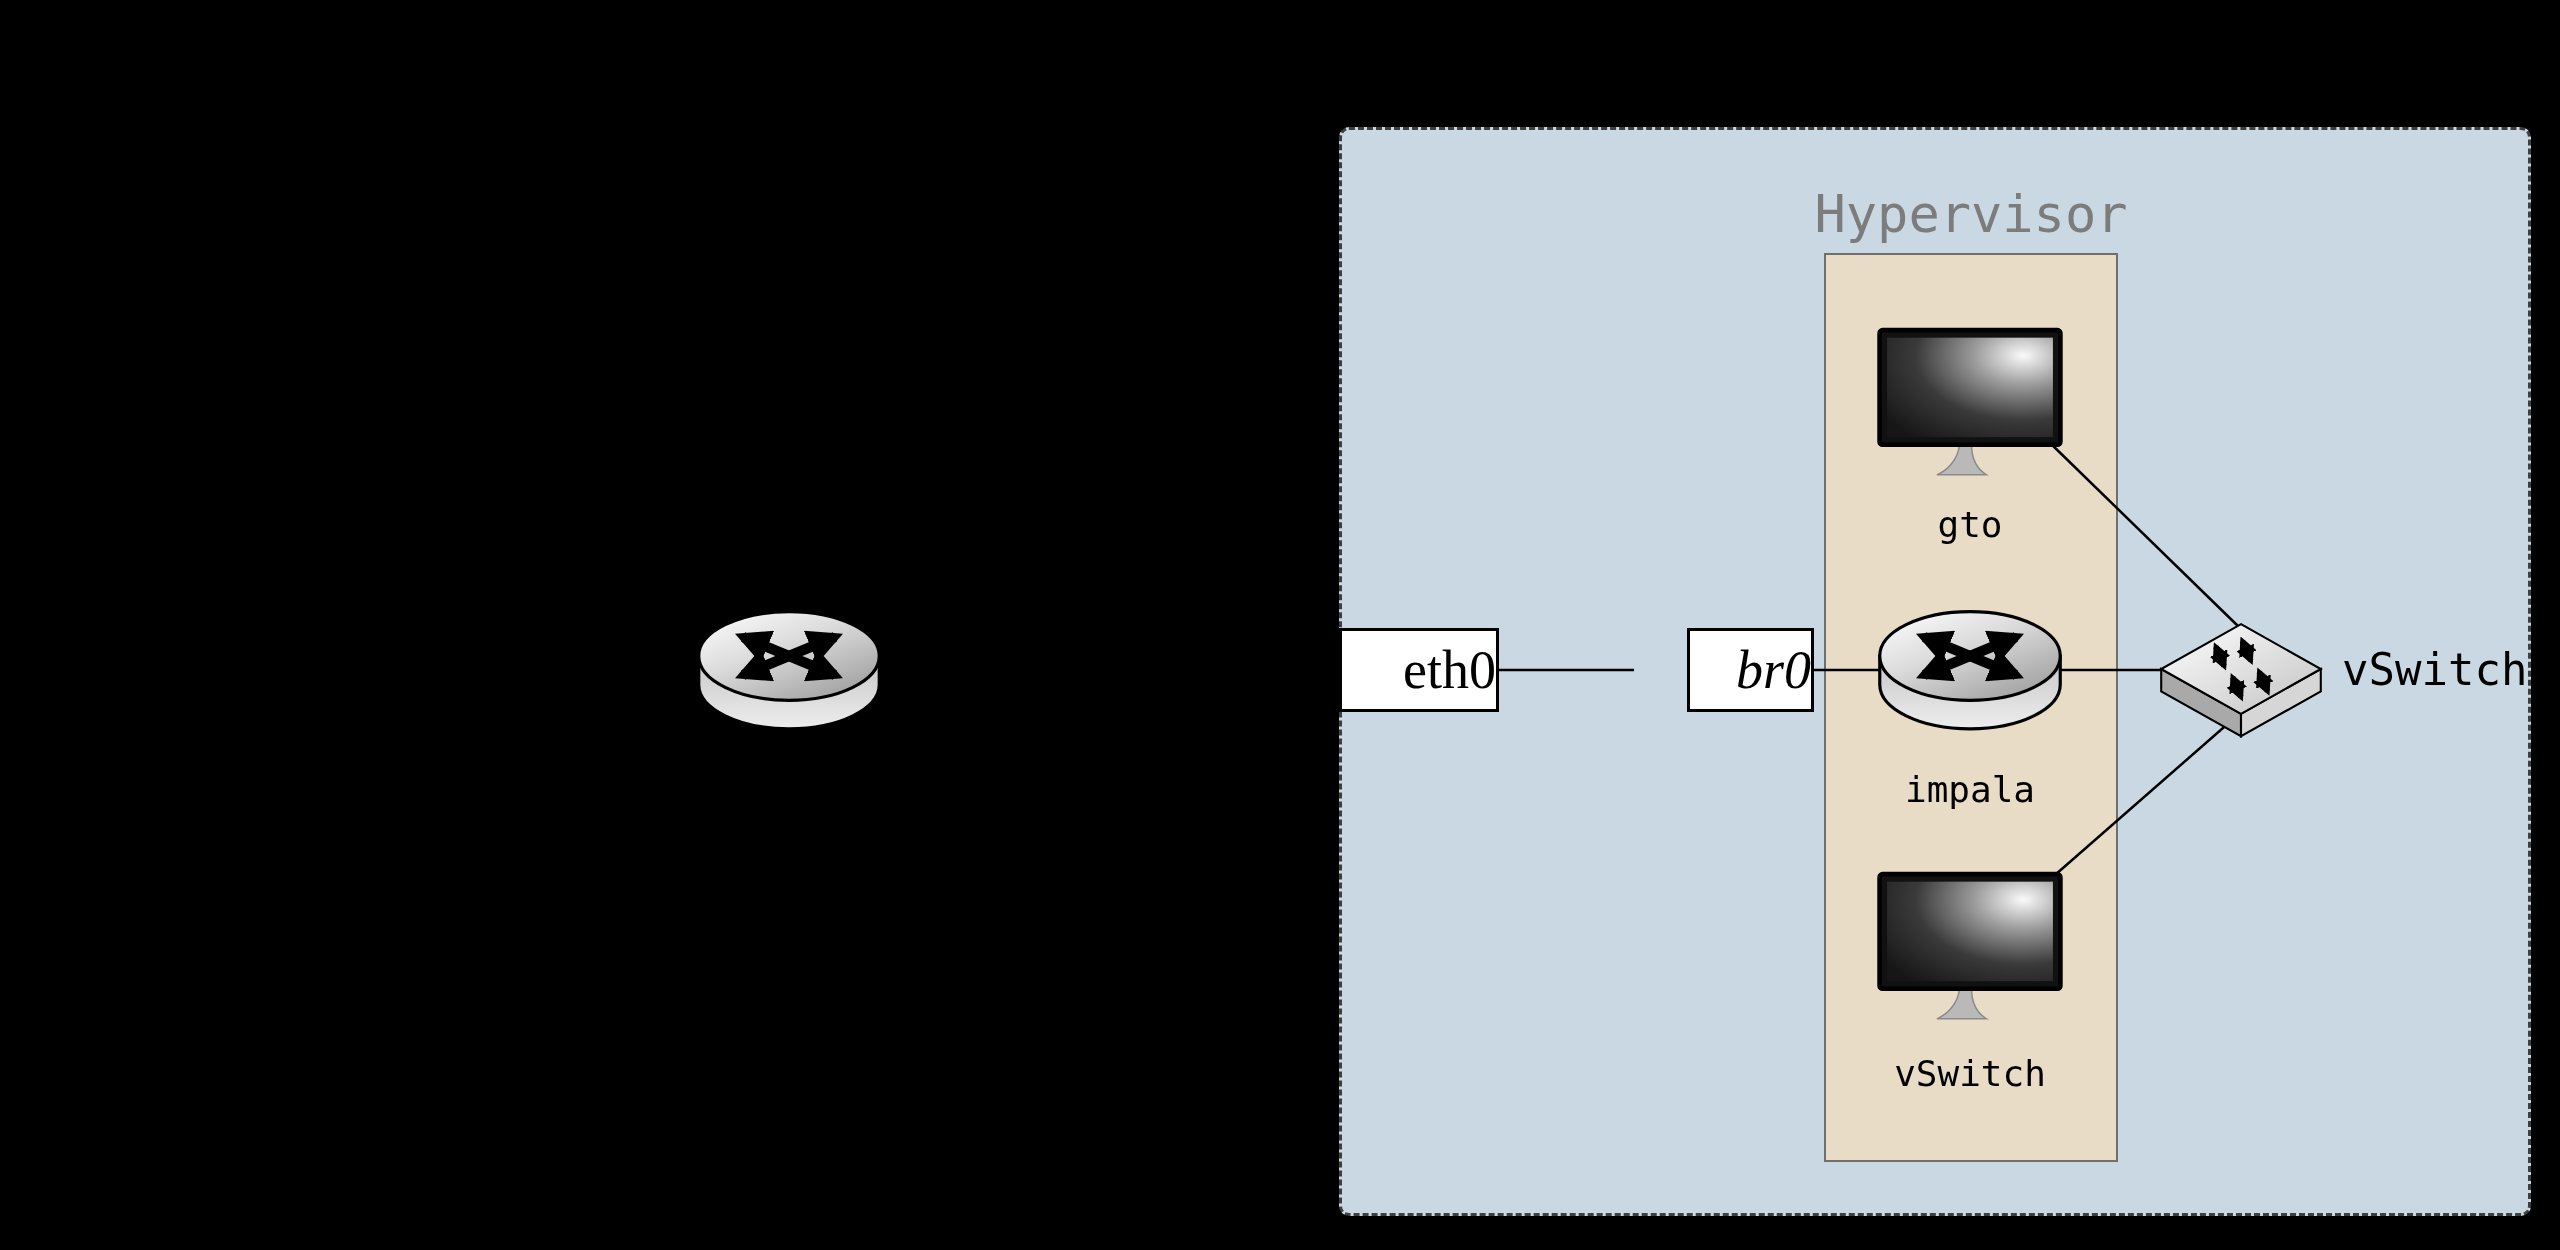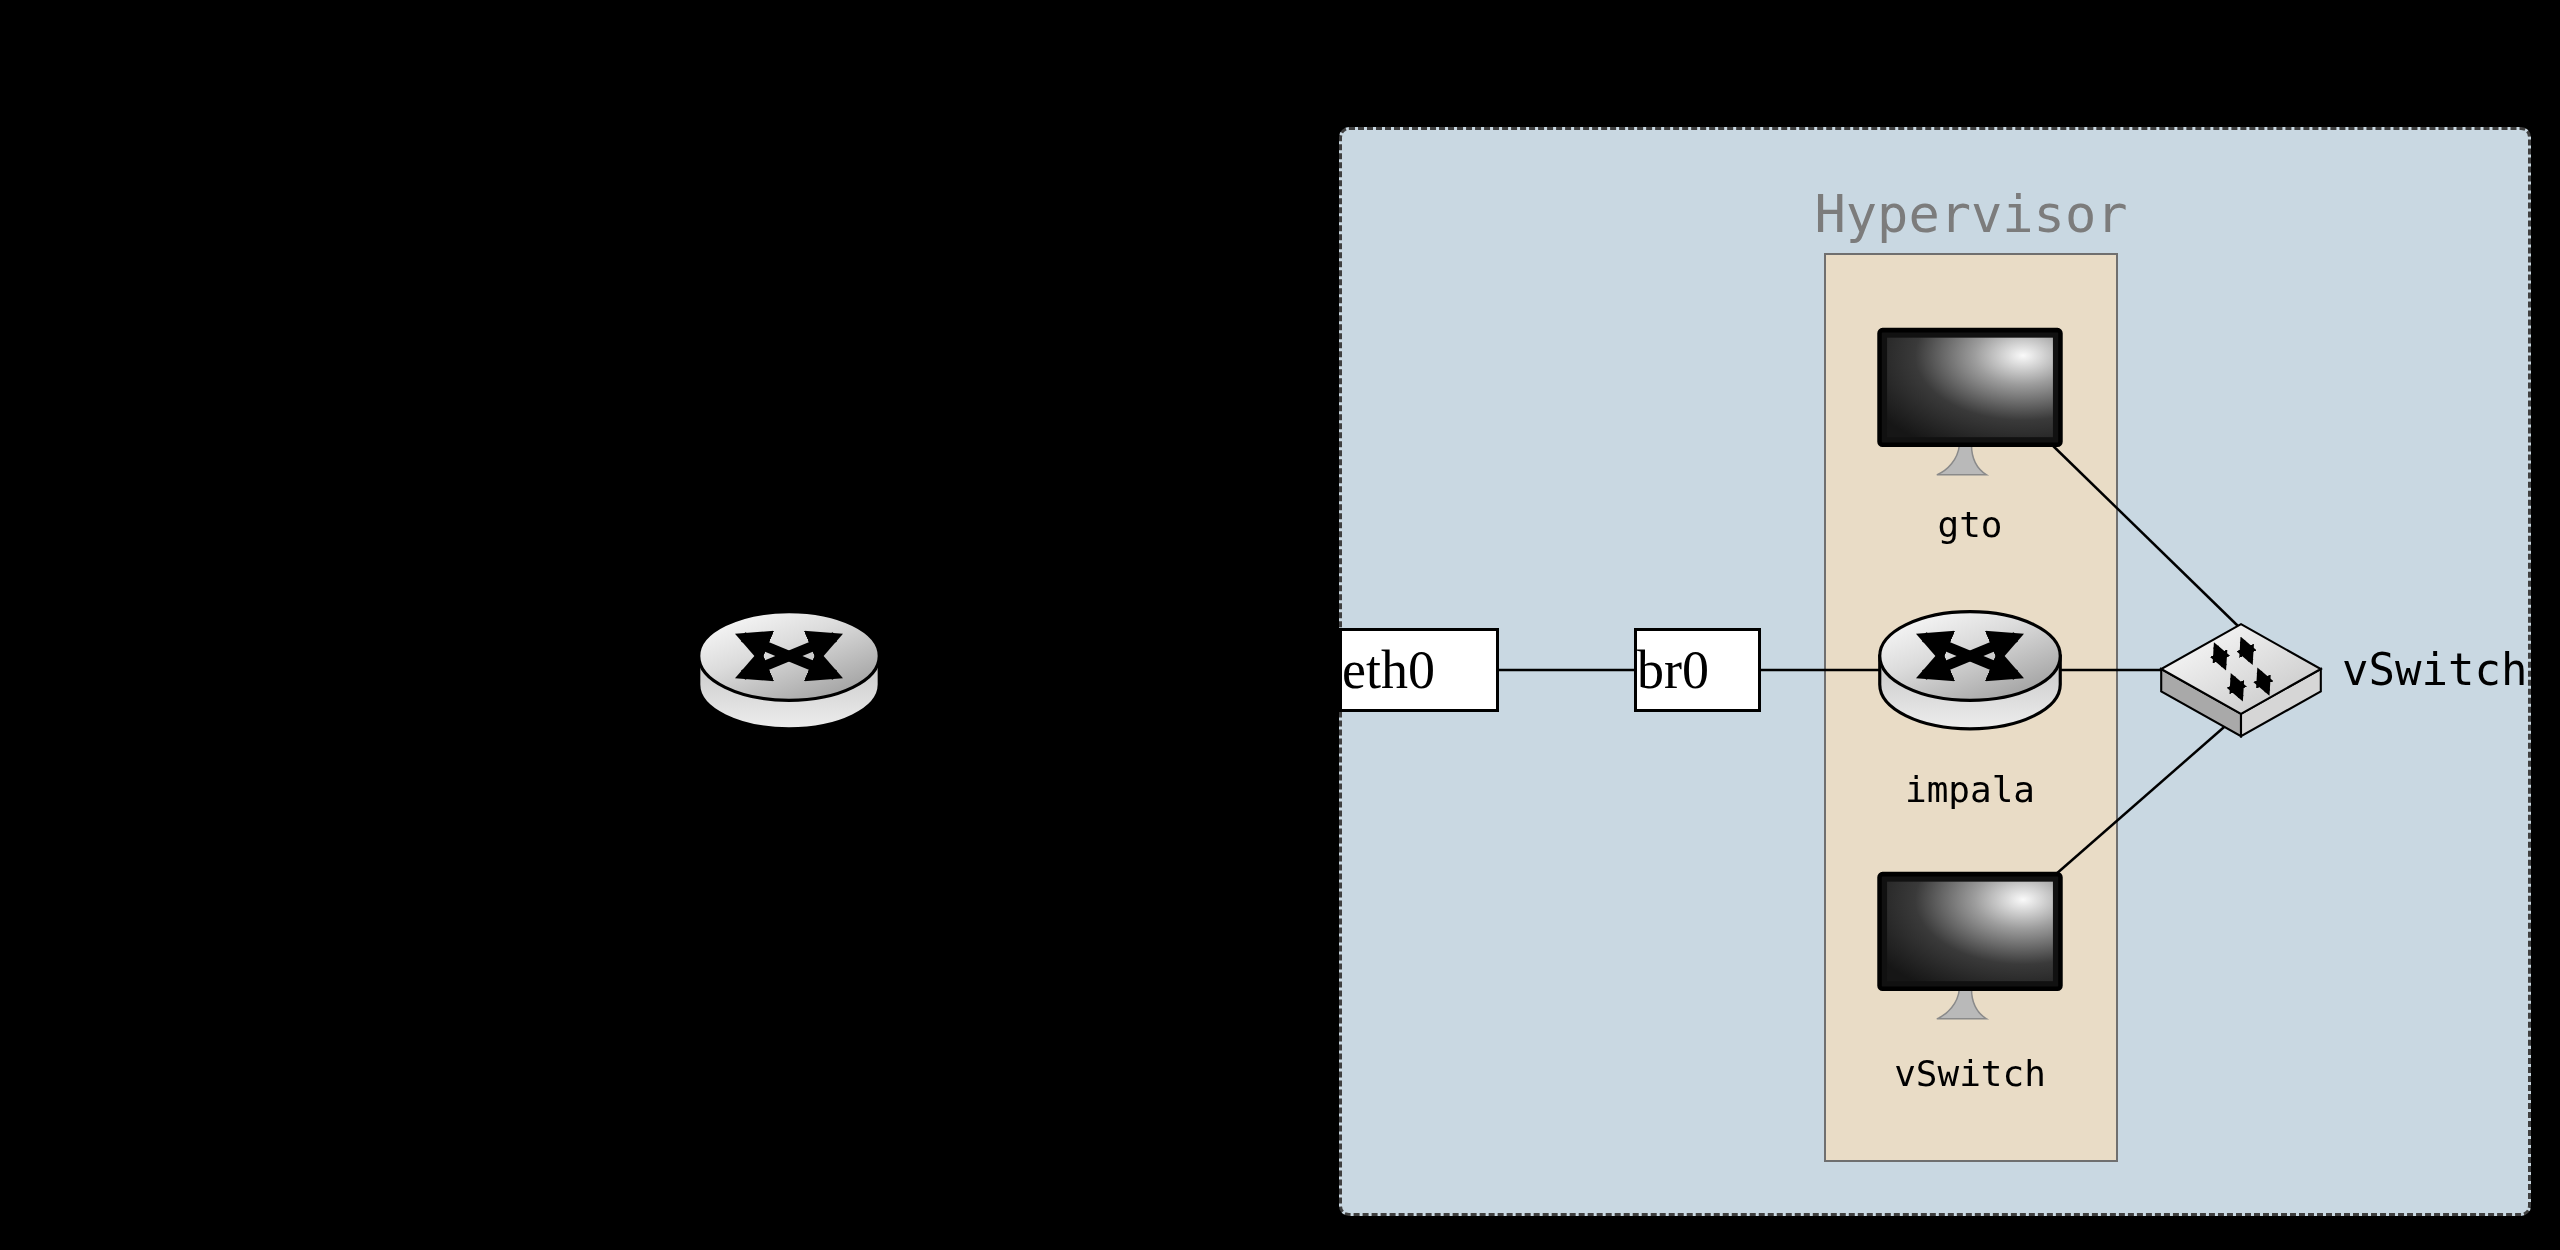--- a/index.html
+++ b/index.html
@@ -68,27 +68,27 @@
   }
   .iface-box {
     position: absolute;
     top: 628px;
     height: 84px;
     background: var(--interface-box-fill, #ffffff);
     border: 3px solid #000;
     box-sizing: border-box;
     display: flex;
     align-items: center;
-    justify-content: flex-start;
+    justify-content: flex-end;
     font-family: "Liberation Serif", "DejaVu Serif", serif;
     font-size: 54px;
     color: #000;
   }
   .iface-eth0 { left: 1322px; width: 160px; }
-  .iface-br0  { left: 1617px; width: 127px; }
+  .iface-br0  { left: 1670px; width: 127px; font-style: italic; }
 </style>
 </head>
 <body>
 
 <svg width="0" height="0" style="position:absolute" aria-hidden="true">
   <defs>
     <linearGradient id="cyl-grad" x1="0" y1="0" x2="0.8" y2="1">
       <stop offset="0" stop-color="#ffffff"></stop>
       <stop offset="0.45" stop-color="#dcdcdc"></stop>
       <stop offset="1" stop-color="#9f9f9f"></stop>

